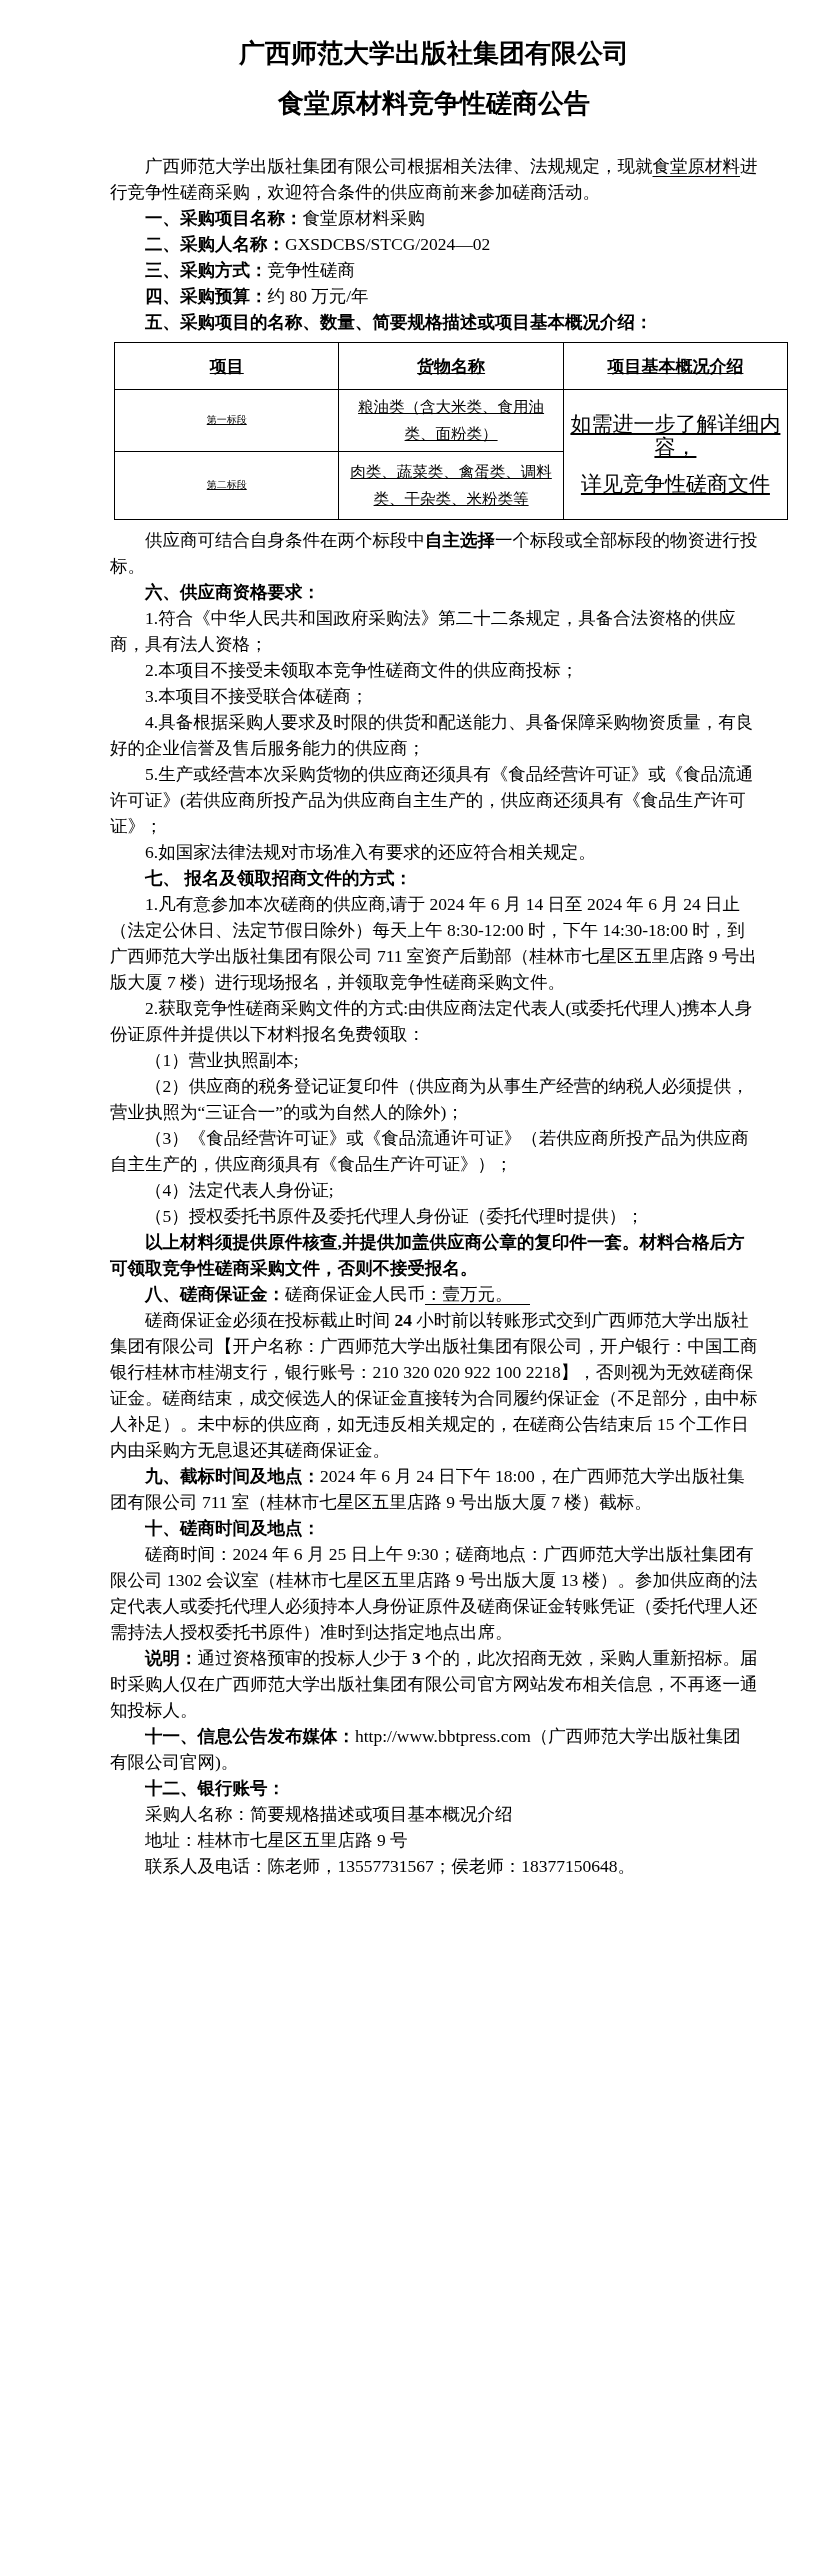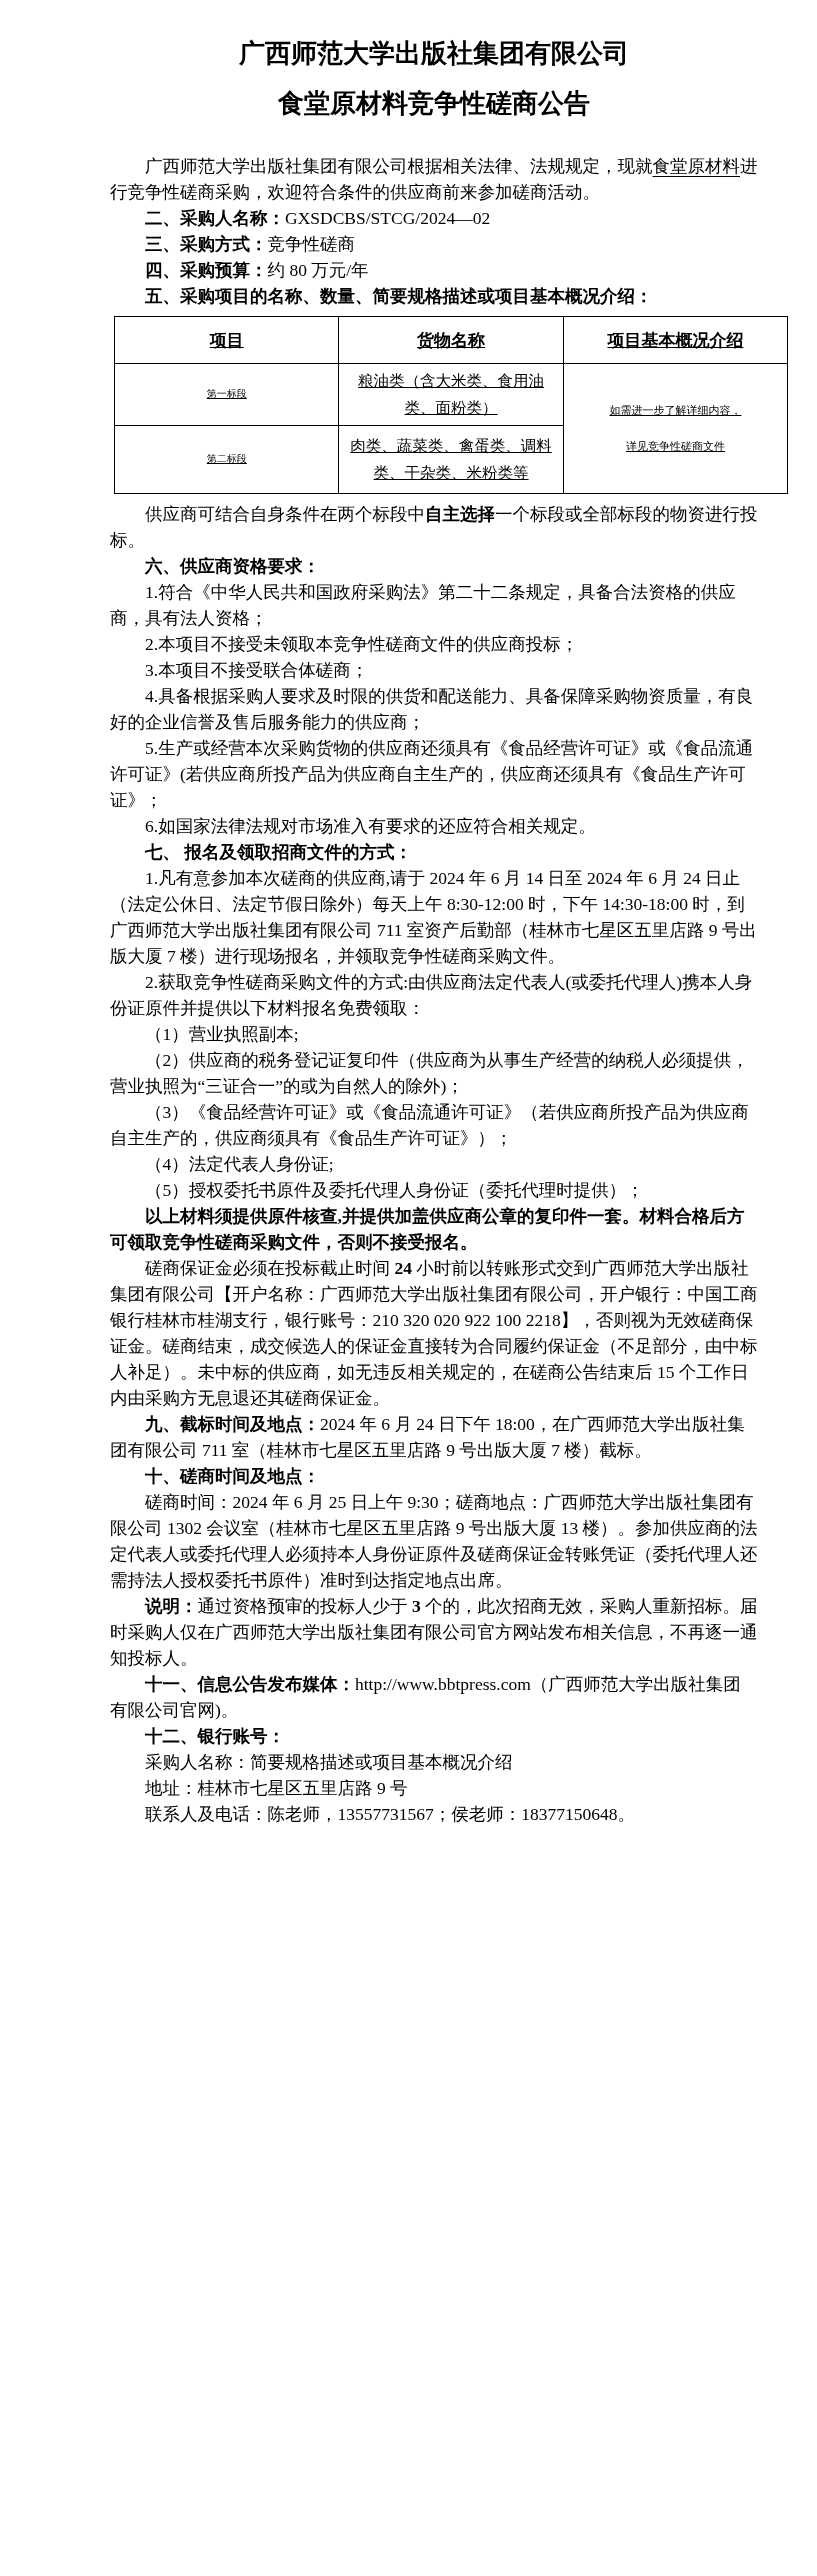--- a/index.html
+++ b/index.html
@@ -57,39 +57,40 @@
   }
   td.cell-goods{
     width:309px;
     text-align:center;
     font-size:15.5px;
     line-height:27px;
   }
   td.cell-note{
     width:227px;
     text-align:center;
-    font-size:11px;
+    font-size:21px;
     vertical-align:middle;
   }
   td.cell-note .note-line{line-height:23px;margin:13.4px 0;}
   tr.r1 td{height:44px;}
   tr.r2 td{height:61px;}
 </style>
 </head>
 <body>
 
 <div class="page">
 
   <div class="title-block">
     <div class="title-line">广西师范大学出版社集团有限公司</div>
     <div class="title-line">食堂原材料竞争性磋商公告</div>
   </div>
 
   <div>
       <p class="para"><span>广西师范大学出版社集团有限公司根据相关法律、法规规定，现就</span><span class="seg-u">食堂原材料</span><span>进行竞争性磋商采购，欢迎符合条件的供应商前来参加磋商活动。</span></p>
+      <p class="para"><span class="seg-b">一、采购项目名称：</span><span>食堂原材料采购</span></p>
       <p class="para"><span class="seg-b">二、采购人名称：</span><span>GXSDCBS/STCG/2024—02</span></p>
       <p class="para"><span class="seg-b">三、采购方式：</span><span>竞争性磋商</span></p>
       <p class="para"><span class="seg-b">四、采购预算：</span><span>约 80 万元/年</span></p>
       <p class="para"><span class="seg-b">五、采购项目的名称、数量、简要规格描述或项目基本概况介绍：</span></p>
     </div>
 
   <table class="proc">
     <tbody>
       <tr>
         <th class="cell-label">项目</th>
@@ -122,20 +123,21 @@
       <p class="para"><span>6.如国家法律法规对市场准入有要求的还应符合相关规定。</span></p>
       <p class="para"><span class="seg-b">七、 报名及领取招商文件的方式：</span></p>
       <p class="para"><span>1.凡有意参加本次磋商的供应商,请于 2024 年 6 月 14 日至 2024 年 6 月 24 日止（法定公休日、法定节假日除外）每天上午 8:30-12:00 时，下午 14:30-18:00 时，到广西师范大学出版社集团有限公司 711 室资产后勤部（桂林市七星区五里店路 9 号出版大厦 7 楼）进行现场报名，并领取竞争性磋商采购文件。</span></p>
       <p class="para"><span>2.获取竞争性磋商采购文件的方式:由供应商法定代表人(或委托代理人)携本人身份证原件并提供以下材料报名免费领取：</span></p>
       <p class="para"><span>（1）营业执照副本;</span></p>
       <p class="para"><span>（2）供应商的税务登记证复印件（供应商为从事生产经营的纳税人必须提供，营业执照为“三证合一”的或为自然人的除外)；</span></p>
       <p class="para"><span>（3）《食品经营许可证》或《食品流通许可证》（若供应商所投产品为供应商自主生产的，供应商须具有《食品生产许可证》）；</span></p>
       <p class="para"><span>（4）法定代表人身份证;</span></p>
       <p class="para"><span>（5）授权委托书原件及委托代理人身份证（委托代理时提供）；</span></p>
       <p class="para"><span class="seg-b">以上材料须提供原件核查,并提供加盖供应商公章的复印件一套。材料合格后方可领取竞争性磋商采购文件，否则不接受报名。</span></p>
+      <p class="para"><span class="seg-b">八、磋商保证金：</span><span>磋商保证金人民币</span><span class="seg-u">：壹万元。　</span></p>
       <p class="para"><span>磋商保证金必须在投标截止时间 </span><span class="seg-b">24</span><span> 小时前以转账形式交到广西师范大学出版社集团有限公司【开户名称：广西师范大学出版社集团有限公司，开户银行：中国工商银行桂林市桂湖支行，银行账号：210 320 020 922 100 2218】，否则视为无效磋商保证金。磋商结束，成交候选人的保证金直接转为合同履约保证金（不足部分，由中标人补足）。未中标的供应商，如无违反相关规定的，在磋商公告结束后 15 个工作日内由采购方无息退还其磋商保证金。</span></p>
       <p class="para"><span class="seg-b">九、截标时间及地点：</span><span>2024 年 6 月 24 日下午 18:00，在广西师范大学出版社集团有限公司 711 室（桂林市七星区五里店路 9 号出版大厦 7 楼）截标。</span></p>
       <p class="para"><span class="seg-b">十、磋商时间及地点：</span></p>
       <p class="para"><span>磋商时间：2024 年 6 月 25 日上午 9:30；磋商地点：广西师范大学出版社集团有限公司 1302 会议室（桂林市七星区五里店路 9 号出版大厦 13 楼）。参加供应商的法定代表人或委托代理人必须持本人身份证原件及磋商保证金转账凭证（委托代理人还需持法人授权委托书原件）准时到达指定地点出席。</span></p>
       <p class="para"><span class="seg-b">说明：</span><span>通过资格预审的投标人少于 </span><span class="seg-b">3</span><span> 个的，此次招商无效，采购人重新招标。届时采购人仅在广西师范大学出版社集团有限公司官方网站发布相关信息，不再逐一通知投标人。</span></p>
       <p class="para"><span class="seg-b">十一、信息公告发布媒体：</span><span>http://www.bbtpress.com（广西师范大学出版社集团有限公司官网)。</span></p>
       <p class="para"><span class="seg-b">十二、银行账号：</span></p>
       <p class="para"><span>采购人名称：简要规格描述或项目基本概况介绍</span></p>
       <p class="para"><span>地址：桂林市七星区五里店路 9 号</span></p>
       <p class="para"><span>联系人及电话：陈老师，13557731567；侯老师：18377150648。</span></p>

